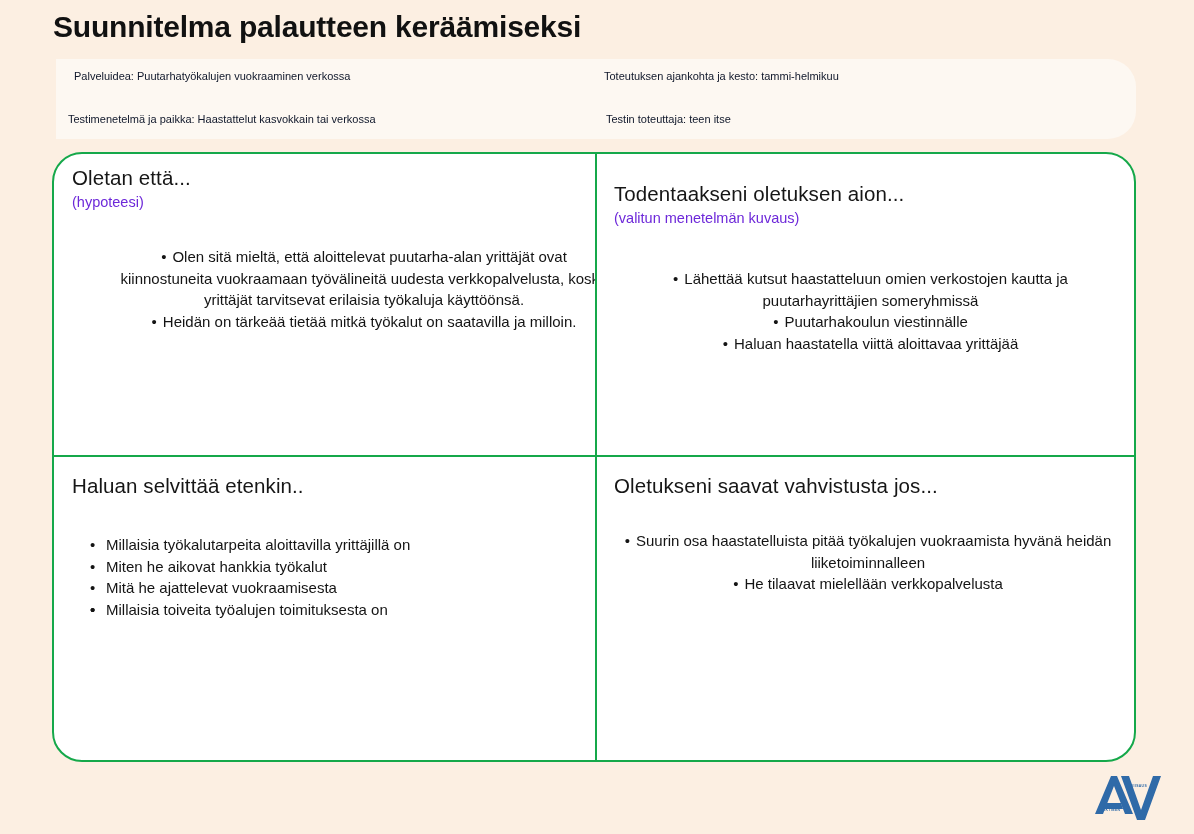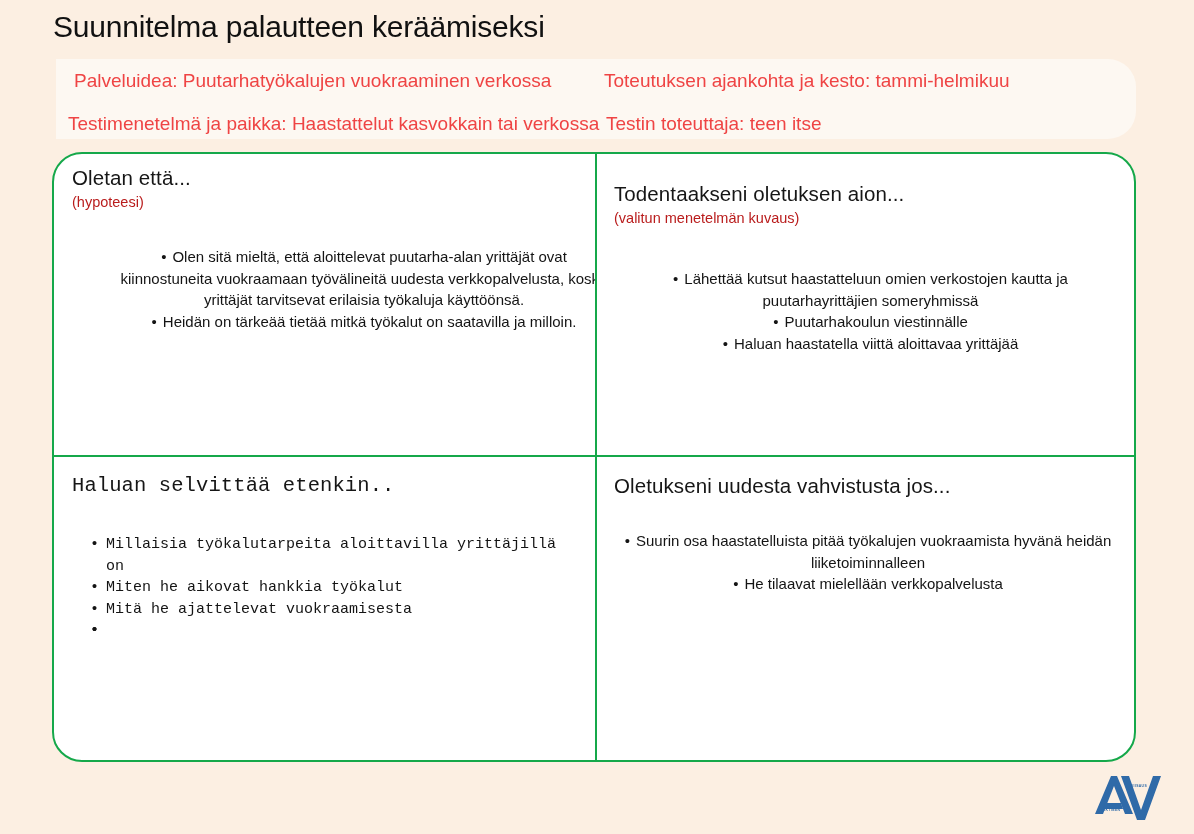--- a/index.html
+++ b/index.html
@@ -16,40 +16,40 @@
     color: #1a1a1a;
     position: relative;
   }
 
   
   .page-title {
     position: absolute;
     left: 53px;
     top: 10px;
     font-size: 30px;
-    font-weight: normal;
+    font-weight: bold;
     letter-spacing: -0.2px;
     color: #111111;
     white-space: nowrap;
   }
 
   
   .info-bar {
     position: absolute;
     left: 56px;
     top: 59px;
     width: 1080px;
     height: 80px;
     background: #fdf8f2;
     border-radius: 0 28px 28px 0;
   }
   .info-cell {
     position: absolute;
-    font-size: 19px;
-    color: #ef4444;
+    font-size: 11px;
+    color: #0f172a;
     white-space: nowrap;
     text-align: center;
   }
   .info-c-0 { left: 18px;  top: 11px; }
   .info-c-1 { left: 548px; top: 11px; }
   .info-c-2 { left: 12px;  top: 54px; }
   .info-c-3 { left: 550px; top: 54px; }
 
   
   .canvas {
@@ -79,32 +79,32 @@
     height: 1.5px;
     background: #15a84a;
   }
 
   .quadrant {
     position: absolute;
     overflow: hidden;
   }
   .q-tl { left: 0;     top: 0;     width: 541px; height: 301px; }
   .q-tr { left: 542px; top: 0;     width: 540px; height: 301px; }
-  .q-bl { left: 0;     top: 302px; width: 541px; height: 304px; font-family: Liberation Mono, monospace; }
+  .q-bl { left: 0;     top: 302px; width: 541px; height: 304px; }
   .q-br { left: 542px; top: 302px; width: 540px; height: 304px; }
 
   .q-heading {
     font-size: 20.5px;
     font-weight: normal;
     color: #161616;
     letter-spacing: 0.1px;
   }
   .q-sub {
     font-size: 14.5px;
-    color: #b91c1c;
+    color: #6d28d9;
     margin-top: 4px;
   }
 
   
   .q-tl .q-head-wrap { position: absolute; left: 18px; top: 12px; }
   .q-tr .q-head-wrap { position: absolute; left: 18px; top: 13px; margin-top: 15px; }
   .q-bl .q-head-wrap { position: absolute; left: 18px; top: 18px; }
   .q-br .q-head-wrap { position: absolute; left: 18px; top: 18px; }
 
   .q-body {
@@ -207,28 +207,28 @@
   <div class="quadrant q-bl">
     <div class="q-head-wrap">
       <div class="q-heading">Haluan selvittää etenkin..</div>
     </div>
     <div class="q-body">
       <ul class="list-left">
         <li><span class="bullet">•</span><span>Millaisia työkalutarpeita aloittavilla yrittäjillä on</span></li>
         <li><span class="bullet">•</span><span>Miten he aikovat hankkia työkalut</span></li>
         <li><span class="bullet">•</span><span>Mitä he ajattelevat vuokraamisesta</span></li>
         <li><span class="bullet">•</span></li>
-        <li><span class="bullet">•</span></li>
+        <li><span class="bullet">•</span><span>Millaisia toiveita työalujen toimituksesta on</span></li>
       </ul>
     </div>
   </div>
 
   <div class="quadrant q-br">
     <div class="q-head-wrap">
-      <div class="q-heading">Oletukseni uudesta vahvistusta jos...</div>
+      <div class="q-heading">Oletukseni saavat vahvistusta jos...</div>
     </div>
     <div class="q-body">
       <ul>
         <li><span class="bullet">•</span><span>Suurin osa haastatelluista pitää työkalujen vuokraamista hyvänä heidän liiketoiminnalleen</span></li>
         <li><span class="bullet">•</span><span>He tilaavat mielellään verkkopalvelusta</span></li>
       </ul>
     </div>
   </div>
 
 </div>

